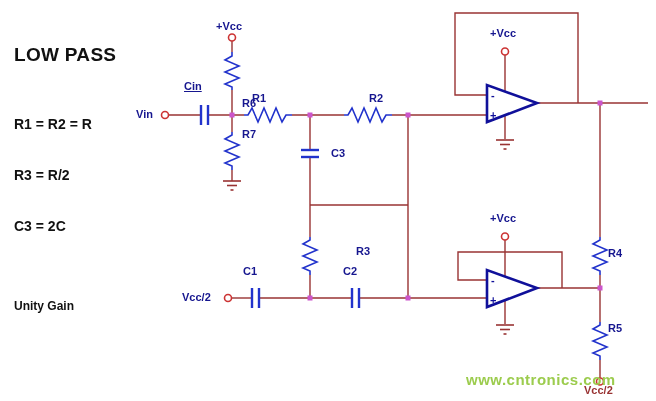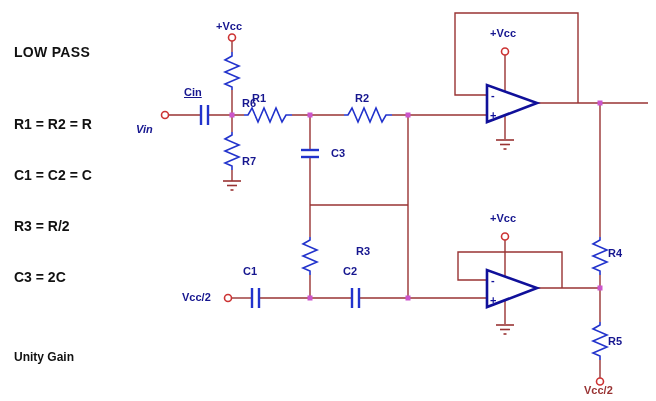--- a/index.html
+++ b/index.html
@@ -19,21 +19,21 @@
   .opsign { font:bold 11px "Liberation Sans", sans-serif; fill:var(--opamp); }
   .label {
     position:absolute; color:var(--label); font-size:11px; font-weight:bold;
     white-space:pre; line-height:12px;
   }
   .wirecolor { color:var(--wire); }
   .notes {
     position:absolute; left:14px; top:8px; width:210px;
     color:var(--text); font-weight:bold; white-space:pre;
   }
-  .notes-title { font-size:14px; margin-bottom:21px; letter-spacing:.3px; }
+  .notes-title { font-size:19px; margin-bottom:15px; letter-spacing:.3px; }
   .eq { font-size:14px; line-height:15px; }
   .notes-sub { font-size:12px; line-height:15px; margin-top:29px; }
   .watermark {
     position:absolute; left:466px; top:371px; font-size:15px; font-weight:bold;
     color:var(--watermark); letter-spacing:.5px;
   }
 </style>
 </head>
 <body>
 
@@ -136,42 +136,42 @@
     <circle class="term" cx="165" cy="115" r="3.5"></circle>
     <circle class="term" cx="505" cy="51.5" r="3.5"></circle>
     <circle class="term" cx="505" cy="236.5" r="3.5"></circle>
     <circle class="term" cx="228" cy="298" r="3.5"></circle>
     <circle class="term" cx="600" cy="381.5" r="3.5"></circle>
   </svg>
 
   <div class="notes">
     <div class="notes-title">LOW PASS</div>
     <div class="eq">R1 = R2 = R</div>
-    <div class="eq">C1 = C2 = C</div>
     <div class="eq">R3 = R/2</div>
     <div class="eq">C3 = 2C</div>
     <div class="notes-sub">Unity Gain</div>
     
     
     
     
   </div>
 
   <div class="label" style="left:216px;top:20px;">+Vcc</div>
   <div class="label" style="left:242px;top:61px;margin-top:36px;">R6</div>
-  <div class="label" style="left:184px;top:86px;text-decoration:underline;">Cin</div>
-  <div class="label" style="left:136px;top:123px;font-style:italic;">Vin</div>
-  <div class="label" style="left:242px;top:155px;">R7</div>
+  <div class="label" style="left:184px;top:80px;text-decoration:underline;">Cin</div>
+  <div class="label" style="left:136px;top:108px;">Vin</div>
+  <div class="label" style="left:242px;top:128px;">R7</div>
   <div class="label" style="left:252px;top:92px;">R1</div>
-  <div class="label" style="left:335px;top:92px;padding-left:20px;">R2</div>
+  <div class="label" style="left:349px;top:92px;padding-left:20px;">R2</div>
   <div class="label" style="left:331px;top:147px;text-align:center;">C3</div>
   <div class="label" style="left:321px;top:245px;padding-left:35px;">R3</div>
   <div class="label" style="left:243px;top:265px;">C1</div>
   <div class="label" style="left:343px;top:265px;">C2</div>
   <div class="label" style="left:182px;top:291px;">Vcc/2</div>
   <div class="label" style="left:490px;top:27px;">+Vcc</div>
   <div class="label" style="left:490px;top:212px;">+Vcc</div>
   <div class="label" style="left:608px;top:247px;">R4</div>
-  <div class="label" style="left:608px;top:335px;">R5</div>
+  <div class="label" style="left:608px;top:322px;">R5</div>
   <div class="label wirecolor" style="left:584px;top:384px;">Vcc/2</div>
 
+  <div class="watermark">www.cntronics.com</div>
 
 </div>
 
 </body></html>

